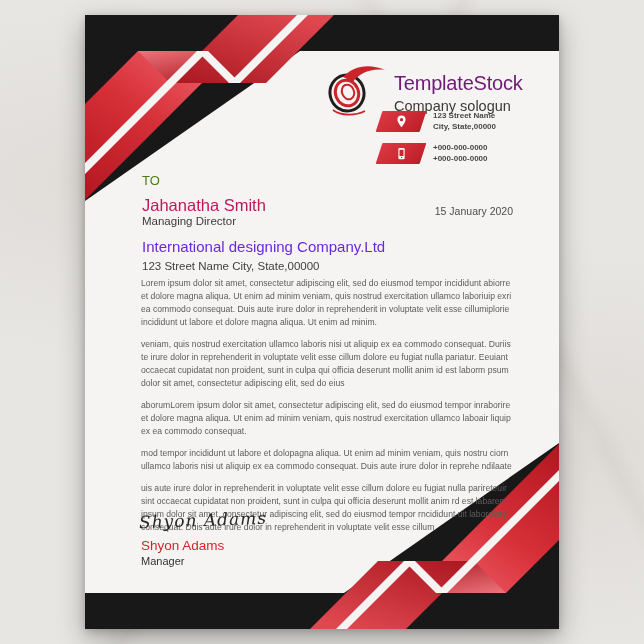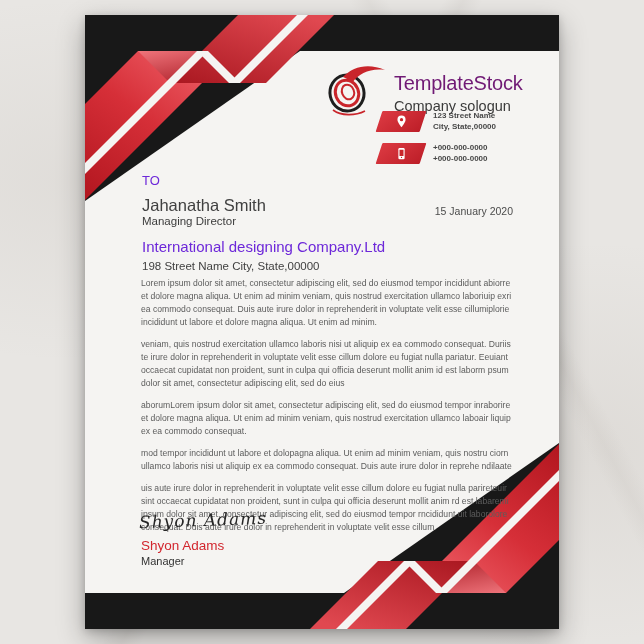--- a/index.html
+++ b/index.html
@@ -39,22 +39,22 @@
   .contact-row{display:flex;align-items:center;gap:10px;margin-bottom:7px;height:25px;}
   .tag{
     width:44px;height:21px;background:linear-gradient(135deg,#dc3a42,#bd1e28);
     transform:skewX(-18deg);display:flex;align-items:center;justify-content:center;
     border-radius:1px;flex:0 0 auto;
   }
   .tag .tag-ic{transform:skewX(18deg);width:15px;height:15px;display:block;}
   .contact-lines{font-size:8px;line-height:10.5px;color:#474747;font-weight:bold;}
 
   
-  .to-label{position:absolute;left:57px;top:158px;font-size:13px;color:#6d28d9;}
-  .recipient-name{position:absolute;left:57px;top:181px;font-size:16.5px;color:#404040;}
+  .to-label{position:absolute;left:57px;top:158px;font-size:13px;color:#4d7c0f;}
+  .recipient-name{position:absolute;left:57px;top:181px;font-size:16.5px;color:#be185d;}
   .recipient-title{position:absolute;left:57px;top:200px;font-size:11.5px;color:#3c3c3c;}
   .letter-date{position:absolute;left:340px;top:190px;width:88px;text-align:right;font-size:10.5px;color:#4c4c4c;}
   .company-name{position:absolute;left:57px;top:223px;font-size:15px;color:#6d28d9;}
   .company-address{position:absolute;left:57px;top:245px;font-size:11.5px;color:#414141;}
 
   
   .letter-body{position:absolute;left:56px;top:262px;width:372px;}
   .letter-body p{margin:0 0 9px 0;font-size:8.6px;line-height:13px;color:#5c5c5c;text-align:left;}
 
   
@@ -146,21 +146,21 @@
           <span>+000-000-0000</span>
         </span>
       </div>
     </div>
 
     <div class="to-label">TO</div>
     <div class="recipient-name">Jahanatha Smith</div>
     <div class="recipient-title">Managing Director</div>
     <div class="letter-date">15 January 2020</div>
     <div class="company-name">International designing Company.Ltd</div>
-    <div class="company-address">198 Street Name City, State,00000</div>
+    <div class="company-address">123 Street Name City, State,00000</div>
 
     <div class="letter-body">
       <p>Lorem ipsum dolor sit amet, consectetur adipiscing elit, sed do eiusmod tempor incididunt abiorre et dolore magna aliqua. Ut enim ad minim veniam, quis nostrud exercitation ullamco laboriuip exri ea commodo consequat. Duis aute irure dolor in reprehenderit in voluptate velit esse cillumiplorie incididunt ut labore et dolore magna aliqua. Ut enim ad minim.</p>
       <p>veniam, quis nostrud exercitation ullamco laboris nisi ut aliquip ex ea commodo consequat. Duriis te irure dolor in reprehenderit in voluptate velit esse cillum dolore eu fugiat nulla pariatur. Eeuiant occaecat cupidatat non proident, sunt in culpa qui officia deserunt mollit anim id est laborm psum dolor sit amet, consectetur adipiscing elit, sed do eius</p>
       <p>aborumLorem ipsum dolor sit amet, consectetur adipiscing elit, sed do eiusmod tempor inraborire et dolore magna aliqua. Ut enim ad minim veniam, quis nostrud exercitation ullamco laboair liquip ex ea commodo consequat.</p>
       <p>mod tempor incididunt ut labore et dolopagna aliqua. Ut enim ad minim veniam, quis nostru ciorn ullamco laboris nisi ut aliquip ex ea commodo consequat. Duis aute irure dolor in reprehe ndilaate</p>
       <p>uis aute irure dolor in reprehenderit in voluptate velit esse cillum dolore eu fugiat nulla parireteuir sint occaecat cupidatat non proident, sunt in culpa qui officia deserunt mollit anim rd est labaremi ipsum dolor sit amet, consectetur adipiscing elit, sed do eiusmod tempor rncididunt uit laborolore consequat. Duis aute irure dolor in reprehenderit in voluptate velit esse cillum.</p>
     </div>
 
     <div class="sig-script">Shyon Adams</div>

